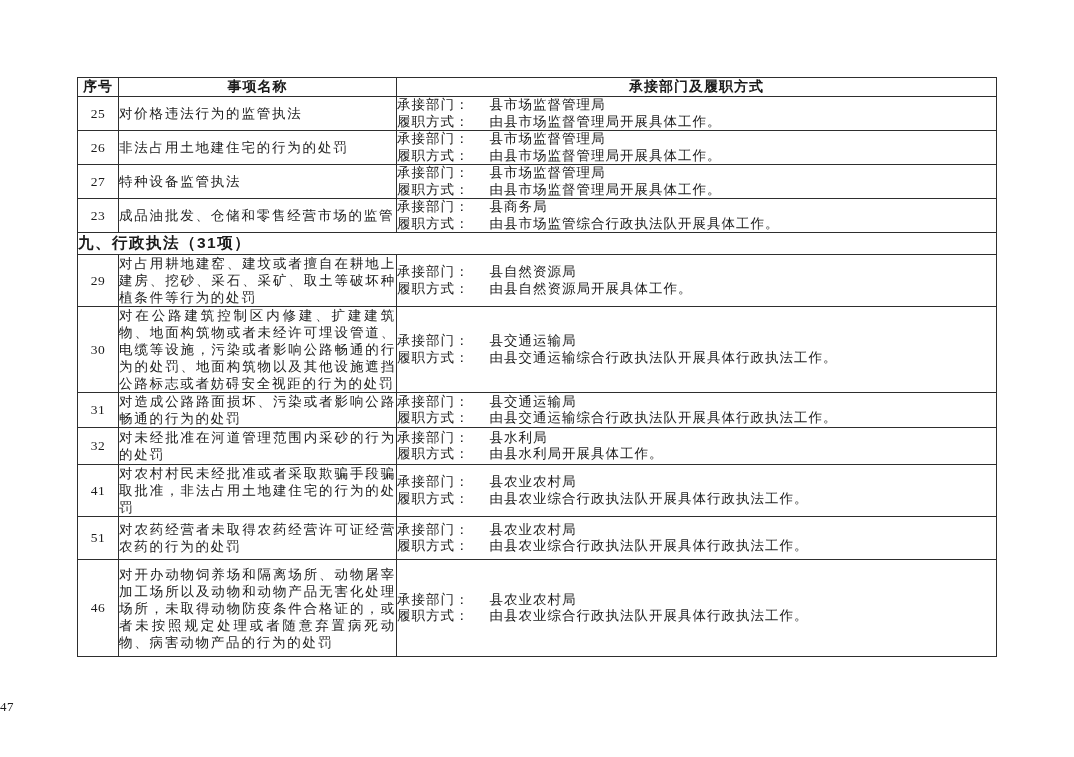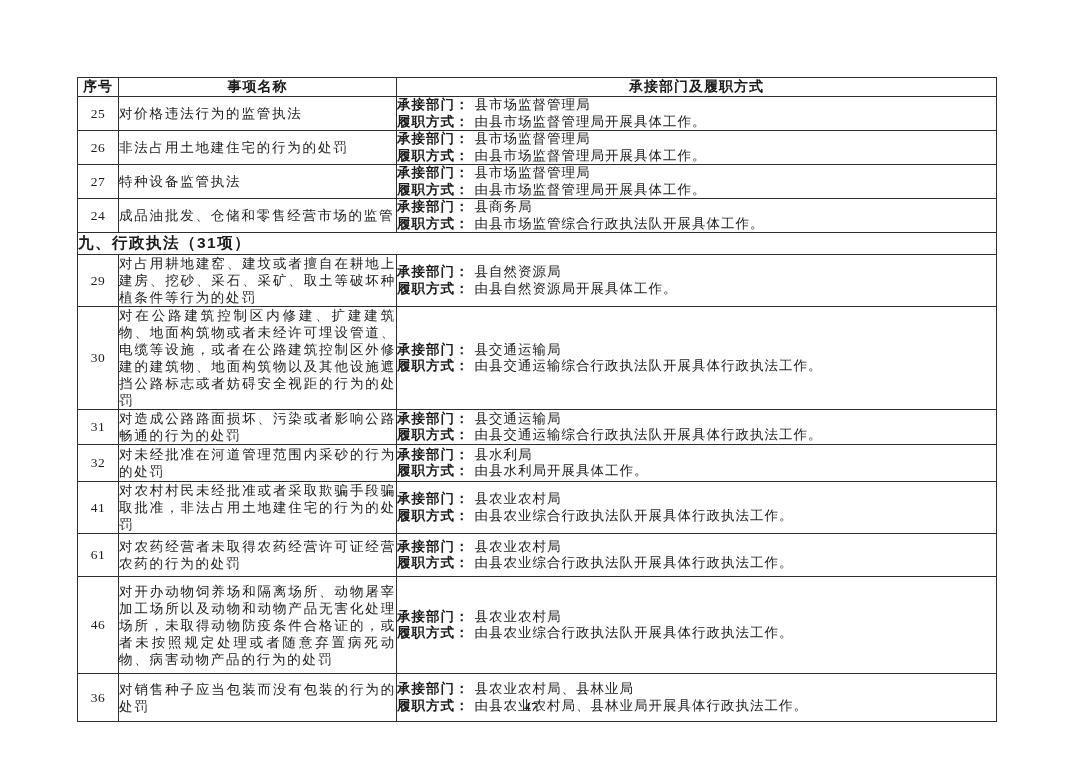--- a/index.html
+++ b/index.html
@@ -48,38 +48,38 @@
   }
   td.c-dm { padding: 2px 8px; }
   .dm-line {
     font-size: 13.5px;
     line-height: 16.5px;
     letter-spacing: 1px;
     white-space: nowrap;
   }
   .lbl {
     font-family: "Liberation Sans", sans-serif;
-    font-weight: bold;
-    margin-right: 5px;
+    font-weight: normal;
+    margin-right: 20px;
     letter-spacing: 1px;
   }
   td.section-cell {
     font-family: "Liberation Sans", sans-serif;
     font-weight: bold;
     font-size: 15.5px;
     letter-spacing: 1.5px;
     padding: 1px 5px;
     text-align: left;
   }
   .page-num {
     position: absolute;
     left: 0;
     right: 0;
     top: 699px;
-    text-align: center;
+    text-align: left;
     font-size: 13px;
     letter-spacing: 0.5px;
   }
 </style>
 </head>
 <body>
 
 <div class="page">
   <table class="doc">
     <colgroup>
@@ -115,21 +115,21 @@
     <tr style="height:31px">
       <td class="c-no">27</td>
       <td class="c-name">特种设备监管执法</td>
       <td class="c-dm">
         <div class="dm-line"><span class="lbl">承接部门：</span><span>县市场监督管理局</span></div>
         <div class="dm-line"><span class="lbl">履职方式：</span><span>由县市场监督管理局开展具体工作。</span></div>
       </td>
     </tr>
 
     <tr style="height:32px">
-      <td class="c-no">24</td>
+      <td class="c-no">23</td>
       <td class="c-name">成品油批发、仓储和零售经营市场的监管</td>
       <td class="c-dm">
         <div class="dm-line"><span class="lbl">承接部门：</span><span>县商务局</span></div>
         <div class="dm-line"><span class="lbl">履职方式：</span><span>由县市场监管综合行政执法队开展具体工作。</span></div>
       </td>
     </tr>
 
     <tr style="height:22px">
       <td class="section-cell" colspan="3">九、行政执法（31项）</td>
     </tr>
@@ -138,21 +138,21 @@
       <td class="c-no">29</td>
       <td class="c-name">对占用耕地建窑、建坟或者擅自在耕地上建房、挖砂、采石、采矿、取土等破坏种植条件等行为的处罚</td>
       <td class="c-dm">
         <div class="dm-line"><span class="lbl">承接部门：</span><span>县自然资源局</span></div>
         <div class="dm-line"><span class="lbl">履职方式：</span><span>由县自然资源局开展具体工作。</span></div>
       </td>
     </tr>
 
     <tr style="height:83px">
       <td class="c-no">30</td>
-      <td class="c-name">对在公路建筑控制区内修建、扩建建筑物、地面构筑物或者未经许可埋设管道、电缆等设施，或者在公路建筑控制区外修建的建筑物、地面构筑物以及其他设施遮挡公路标志或者妨碍安全视距的行为的处罚</td>
+      <td class="c-name">对在公路建筑控制区内修建、扩建建筑物、地面构筑物或者未经许可埋设管道、电缆等设施，污染或者影响公路畅通的行为的处罚、地面构筑物以及其他设施遮挡公路标志或者妨碍安全视距的行为的处罚</td>
       <td class="c-dm">
         <div class="dm-line"><span class="lbl">承接部门：</span><span>县交通运输局</span></div>
         <div class="dm-line"><span class="lbl">履职方式：</span><span>由县交通运输综合行政执法队开展具体行政执法工作。</span></div>
       </td>
     </tr>
 
     <tr style="height:33px">
       <td class="c-no">31</td>
       <td class="c-name">对造成公路路面损坏、污染或者影响公路畅通的行为的处罚</td>
       <td class="c-dm">
@@ -173,42 +173,34 @@
     <tr style="height:42px">
       <td class="c-no">41</td>
       <td class="c-name">对农村村民未经批准或者采取欺骗手段骗取批准，非法占用土地建住宅的行为的处罚</td>
       <td class="c-dm">
         <div class="dm-line"><span class="lbl">承接部门：</span><span>县农业农村局</span></div>
         <div class="dm-line"><span class="lbl">履职方式：</span><span>由县农业综合行政执法队开展具体行政执法工作。</span></div>
       </td>
     </tr>
 
     <tr style="height:43px">
-      <td class="c-no">61</td>
+      <td class="c-no">51</td>
       <td class="c-name">对农药经营者未取得农药经营许可证经营农药的行为的处罚</td>
       <td class="c-dm">
         <div class="dm-line"><span class="lbl">承接部门：</span><span>县农业农村局</span></div>
         <div class="dm-line"><span class="lbl">履职方式：</span><span>由县农业综合行政执法队开展具体行政执法工作。</span></div>
       </td>
     </tr>
 
     <tr style="height:97px">
       <td class="c-no">46</td>
       <td class="c-name">对开办动物饲养场和隔离场所、动物屠宰加工场所以及动物和动物产品无害化处理场所，未取得动物防疫条件合格证的，或者未按照规定处理或者随意弃置病死动物、病害动物产品的行为的处罚</td>
       <td class="c-dm">
         <div class="dm-line"><span class="lbl">承接部门：</span><span>县农业农村局</span></div>
         <div class="dm-line"><span class="lbl">履职方式：</span><span>由县农业综合行政执法队开展具体行政执法工作。</span></div>
       </td>
     </tr>
 
-    <tr style="height:48px">
-      <td class="c-no">36</td>
-      <td class="c-name">对销售种子应当包装而没有包装的行为的处罚</td>
-      <td class="c-dm">
-        <div class="dm-line"><span class="lbl">承接部门：</span><span>县农业农村局、县林业局</span></div>
-        <div class="dm-line"><span class="lbl">履职方式：</span><span>由县农业农村局、县林业局开展具体行政执法工作。</span></div>
-      </td>
-    </tr>
   </tbody>
     </table>
 
   <div class="page-num">47</div>
 </div>
 
 </body></html>

